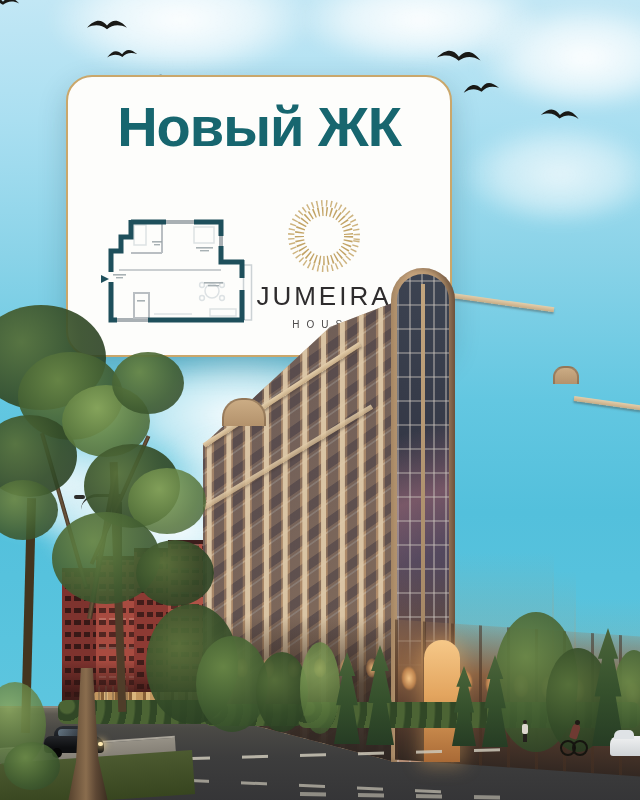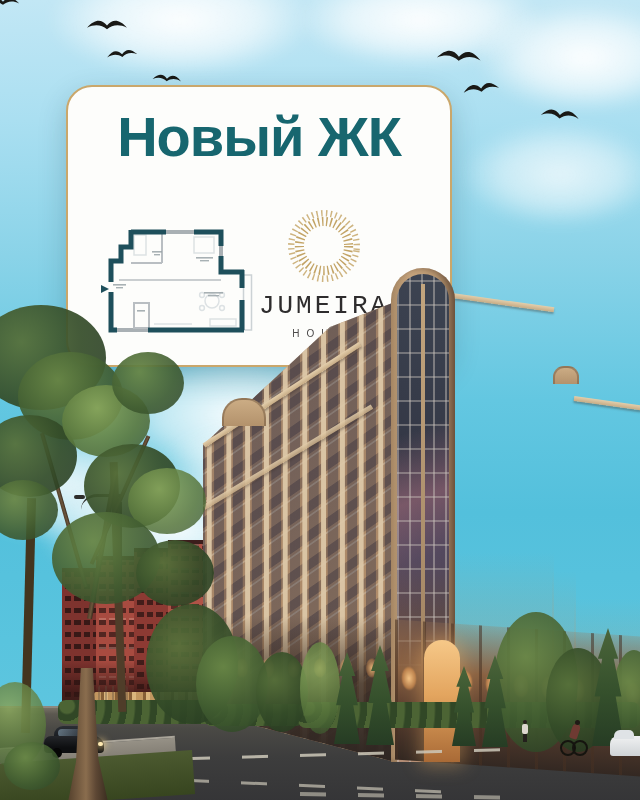--- a/index.html
+++ b/index.html
@@ -7,28 +7,28 @@
 
   
   .sky{position:absolute;inset:0;background:linear-gradient(180deg,#c2e7f5 0%,#aadff1 15%,#8ad3e8 32%,#63c7e1 50%,#53c0dc 64%,#59c4de 80%,#62c7e0 100%);}
   .cloud{position:absolute;border-radius:50%;filter:blur(7px);background:radial-gradient(closest-side,rgba(255,255,255,.97),rgba(255,255,255,.6) 55%,rgba(255,255,255,0) 95%);}
 
   
   .bird{position:absolute;z-index:2;}
   .bird svg{display:block;}
 
   
-  .card{position:absolute;left:66px;top:85px;width:382px;height:278px;background:#fdfdfb;border:2px solid #caa76b;border-radius:26px;z-index:3;box-shadow:0 10px 28px rgba(25,60,75,.22);}
+  .card{position:absolute;left:66px;top:75px;width:382px;height:278px;background:#fdfdfb;border:2px solid #caa76b;border-radius:26px;z-index:3;box-shadow:0 10px 28px rgba(25,60,75,.22);}
   .headline{position:absolute;left:0;right:0;top:22px;text-align:center;color:#17666f;font-weight:bold;line-height:1.0;}
   .headline .l1{font-size:56px;letter-spacing:-1px;}
   .headline .l2{font-size:41px;margin-top:4px;letter-spacing:-1px;}
   .plan{position:absolute;left:26px;top:126px;}
   .logo{position:absolute;left:188px;top:118px;width:136px;text-align:center;}
   .logo .burst{margin:0 auto;display:block;}
-  .logo .name{font-family:Liberation Mono, monospace;font-size:26px;letter-spacing:3px;color:#2e2c2d;margin-top:4px;}
+  .logo .name{font-family:Liberation Sans, sans-serif;font-size:26px;letter-spacing:3px;color:#2e2c2d;margin-top:4px;}
   .logo .sub{font-size:10px;letter-spacing:7px;color:#4c4a4a;margin-top:7px;padding-left:7px;}
 
   
   .redslab{position:absolute;border-top:4px solid #3c1e1c;z-index:4;}
   .redbase{position:absolute;left:62px;top:660px;width:151px;height:54px;z-index:4;background:linear-gradient(180deg,rgba(61,26,23,0),rgba(48,20,18,.75) 60%,#33201c);}
   .redentry{position:absolute;left:94px;top:692px;width:112px;height:22px;z-index:4;border-radius:2px;background:repeating-linear-gradient(90deg,#c99d63 0 7px,#8a6238 7px 10px,#e3bd82 10px 14px);opacity:.95;}
   .portico{position:absolute;left:98px;top:686px;width:30px;height:27px;z-index:4;background:linear-gradient(180deg,#e4ddd0,#c9c0ae);border-radius:2px 2px 0 0;background-image:repeating-linear-gradient(90deg,rgba(90,75,60,.35) 0 2px,transparent 2px 7px);}
   .lfacade{position:absolute;left:203px;top:296px;width:192px;height:470px;z-index:5;
     clip-path:polygon(0 149px,127px 31px,192px 6px,192px 466px,0 416px);}
   .lfacade .fill{position:absolute;left:-8%;right:-8%;top:-55%;bottom:-18%;transform:skewY(-35deg);transform-origin:100% 50%;

